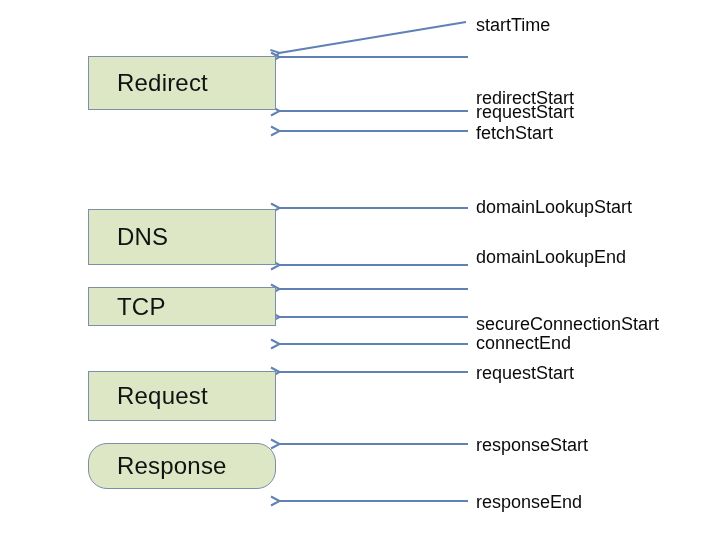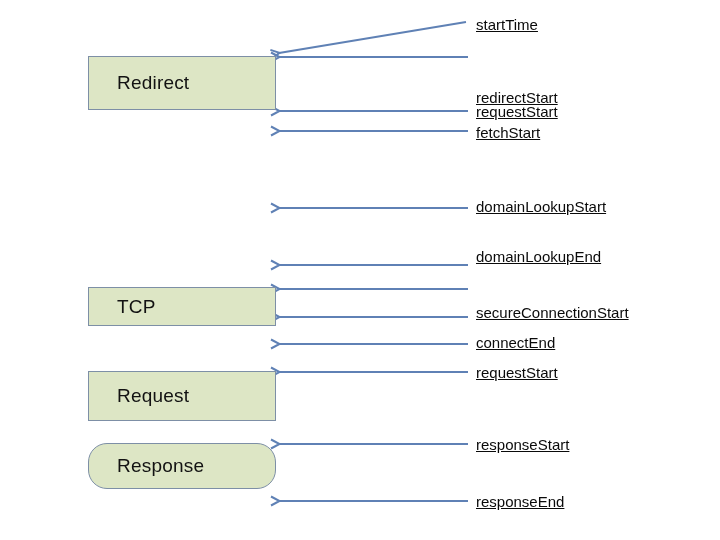--- a/index.html
+++ b/index.html
@@ -25,49 +25,48 @@
   .stage-box {
     position: absolute;
     left: 88px;
     width: 188px;
     background: #dde6c5;
     border: 1.5px solid #7d8fa6;
     box-sizing: border-box;
     display: flex;
     align-items: center;
     padding-left: 28px;
-    font-size: 19px;
+    font-size: 24px;
     color: #121212;
     letter-spacing: 0.2px;
   }
   .box-redirect  { top: 56px;  height: 54px; }
   .box-appcache  { top: 130px; height: 55px; }
   .box-dns       { top: 209px; height: 56px; }
   .box-tcp       { top: 287px; height: 39px; }
   .box-request   { top: 371px; height: 50px; }
   .box-response  { top: 443px; height: 46px; border-radius: 19px; }
 
   .event-label {
     position: absolute;
     left: 476px;
     height: 20px;
     line-height: 20px;
-    font-size: 15px;
+    font-size: 18px;
     color: #0a0a0a;
     white-space: nowrap;
-    text-decoration: underline;
   }
   .ev-starttime             { top: 15px;  }
   .ev-redirectstart         { top: 60px; margin-top: 28px;  }
   .ev-redirectend           { top: 102px; }
   .ev-fetchstart            { top: 123px; }
   .ev-domainlookupstart     { top: 197px; }
   .ev-domainlookupend       { top: 247px; }
   .ev-connectstart          { top: 278px; }
-  .ev-secureconnectionstart { top: 303px; }
+  .ev-secureconnectionstart { top: 314px; }
   .ev-connectend            { top: 333px; }
   .ev-requeststart          { top: 363px; text-align: right; }
   .ev-responsestart         { top: 435px; }
   .ev-responseend           { top: 492px; }
 
   .arrow-line {
     stroke: #5f81b5;
     stroke-width: 2;
     fill: none;
   }
@@ -93,20 +92,23 @@
     <line class="arrow-line" x1="468" y1="317" x2="279" y2="317" marker-end="url(#arrowhead)"></line>
     <line class="arrow-line" x1="468" y1="344" x2="279" y2="344" marker-end="url(#arrowhead)"></line>
     <line class="arrow-line" x1="468" y1="372" x2="279" y2="372" marker-end="url(#arrowhead)"></line>
     <line class="arrow-line" x1="468" y1="444" x2="279" y2="444" marker-end="url(#arrowhead)"></line>
     <line class="arrow-line" x1="468" y1="501" x2="279" y2="501" marker-end="url(#arrowhead)"></line>
   </svg>
 
   <div class="stage-box box-redirect">
     <span>Redirect</span>
   </div>
+  <div class="stage-box box-dns">
+    <span>DNS</span>
+  </div>
   <div class="stage-box box-tcp">
     <span>TCP</span>
   </div>
   <div class="stage-box box-request">
     <span>Request</span>
   </div>
   <div class="stage-box box-response">
     <span>Response</span>
   </div>
 

